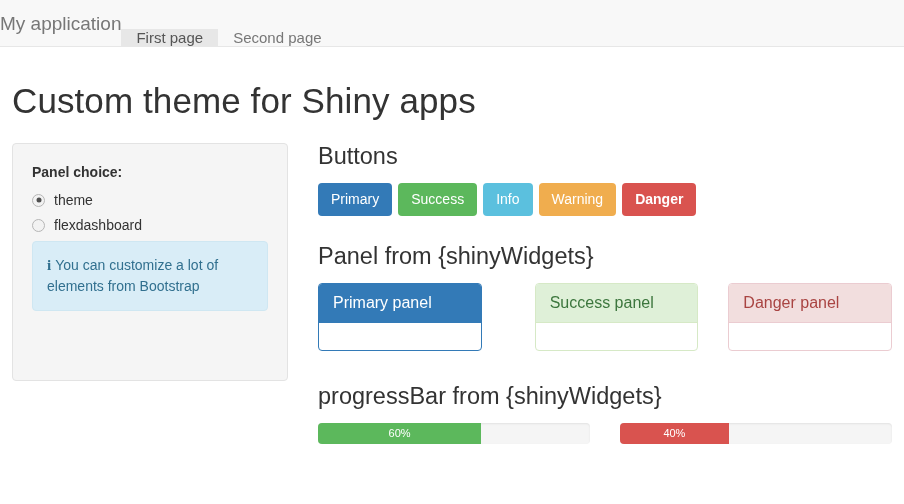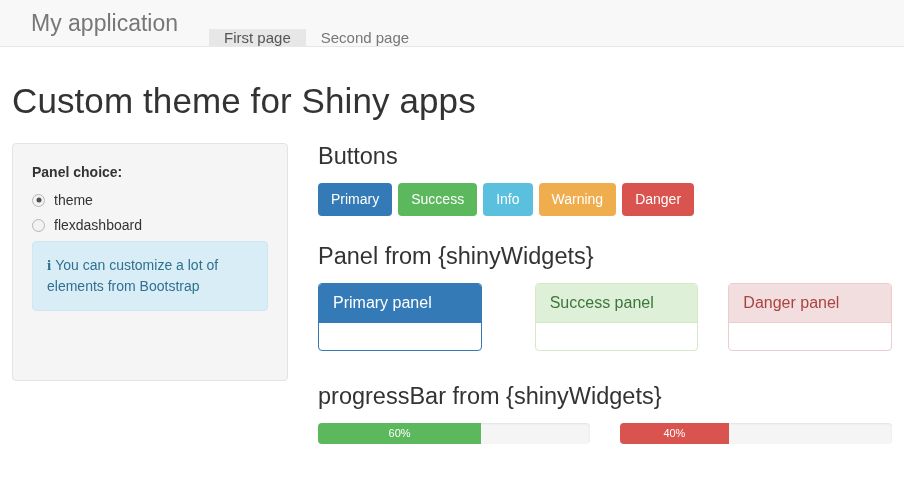--- a/index.html
+++ b/index.html
@@ -20,22 +20,22 @@
     height: 47px;
     background: #f8f8f8;
     border-bottom: 1px solid #e7e7e7;
     display: flex;
     align-items: stretch;
     box-sizing: border-box;
   }
   .navbar-brand {
     display: flex;
     align-items: center;
-    padding: 0 31px;
-    font-size: 23px;
+    padding: 0 0;
+    font-size: 19px;
     color: #777777;
     line-height: 1;
     text-decoration: none;
     white-space: nowrap;
   }
   .nav-tabs {
     display: flex;
     align-items: flex-end;
     list-style: none;
     margin: 0;
@@ -276,21 +276,21 @@
 
     <div class="col-main">
 
       <h2 class="section-h">Buttons</h2>
 
       <div class="btn-row">
         <button class="btn" style="background: rgb(51, 122, 183);">Primary</button>
         <button class="btn" style="background: rgb(92, 184, 92);">Success</button>
         <button class="btn" style="background: rgb(91, 192, 222);">Info</button>
         <button class="btn" style="background: rgb(240, 173, 78);">Warning</button>
-        <button class="btn" style="background: rgb(217, 83, 79);">Danger</button>
+        <button class="btn" style="background: rgb(217, 83, 79); font-weight: bold;">Danger</button>
       </div>
 
       <h2 class="section-h spaced">Panel from {shinyWidgets}</h2>
 
       <div class="panel-row">
         <div class="panel" style="border-color: rgb(51, 122, 183);">
           <div class="panel-heading" style="background: rgb(51, 122, 183); color: rgb(255, 255, 255); border-bottom-color: rgb(51, 122, 183);">Primary panel</div>
           <div class="panel-body"></div>
         </div>
         <div class="panel" style="border-color: rgb(214, 233, 198); margin-left: 23px;">

